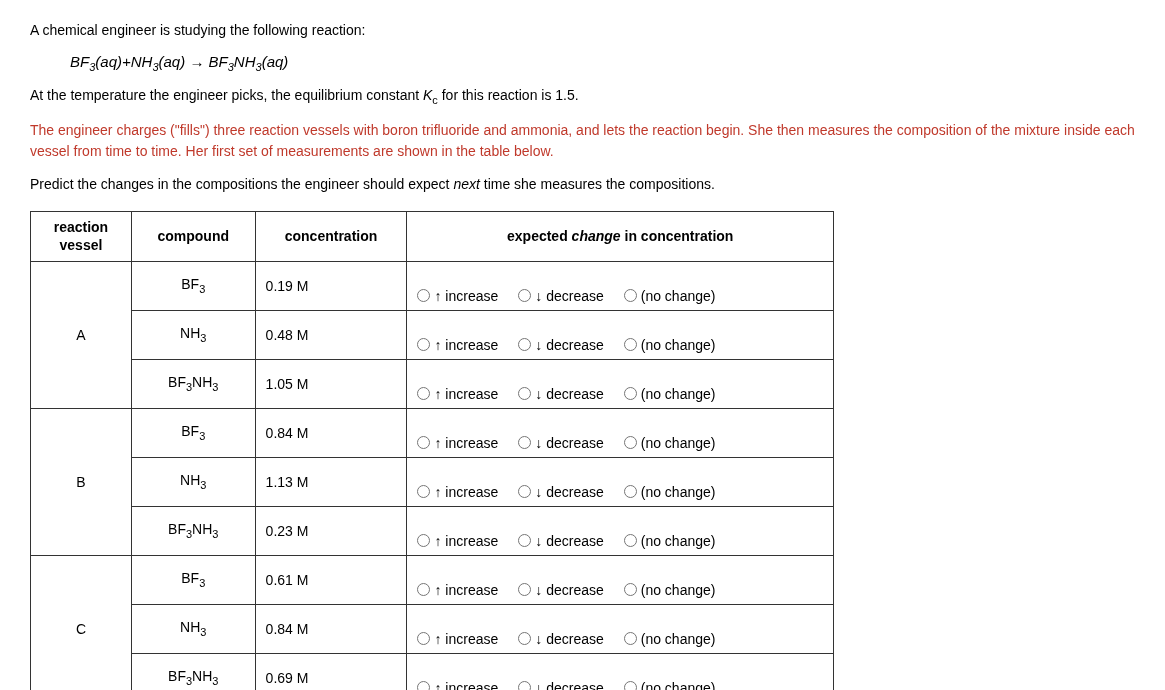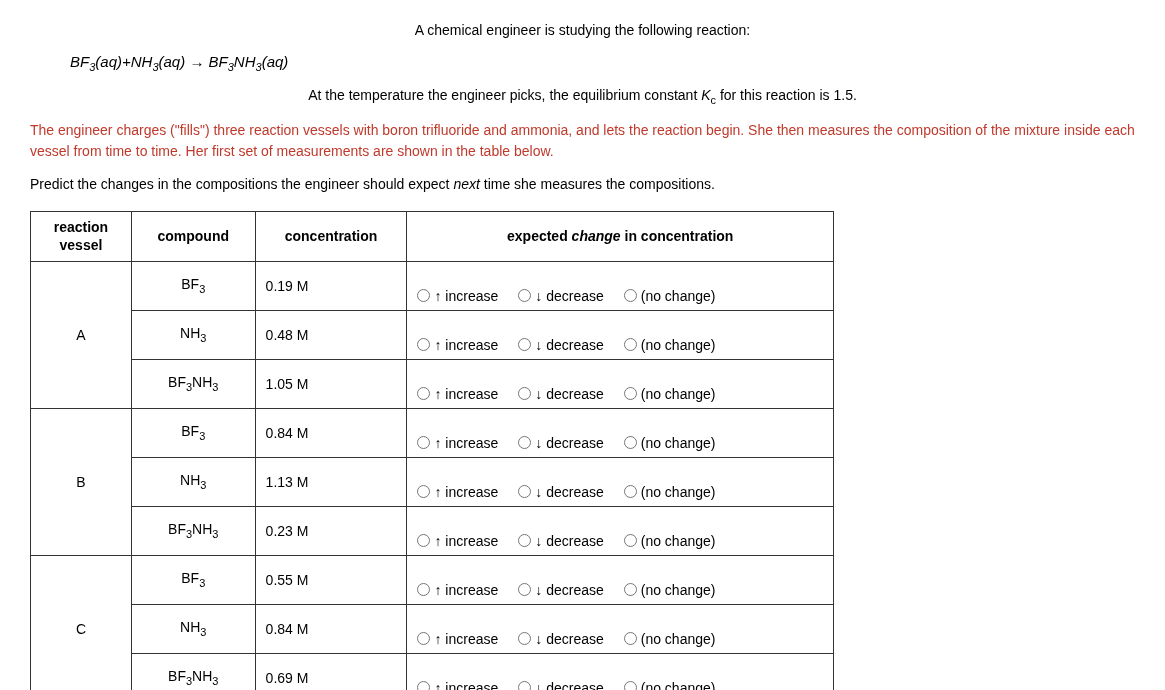--- a/index.html
+++ b/index.html
@@ -4,21 +4,21 @@
   <style>
     * { box-sizing: border-box; margin: 0; padding: 0; }
     body {
       font-family: Arial, sans-serif;
       font-size: 14px;
       background: #fff;
       color: #000;
       padding: 20px 30px;
       max-width: 1165px;
     }
-    .intro-text { margin-bottom: 12px; line-height: 1.5; text-align: center; }
+    .intro-text { margin-bottom: 12px; line-height: 1.5; }
     .reaction-equation {
       margin: 8px 0 12px 40px;
       font-size: 15px;
       font-style: italic;
     }
     .arrow { font-style: normal; }
     .highlight-text {
       color: #c0392b;
       line-height: 1.5;
       margin-bottom: 12px;
@@ -242,21 +242,21 @@
             <input type="radio" name="r_b_bf3nh3" value="nochange" style="">
             <span>(no change)</span>
           </label>
         </div>
       </td>
     </tr>
 
     <tr>
       <td rowspan="3" class="vessel-label">C</td>
       <td class="compound-cell">BF<sub>3</sub></td>
-      <td class="conc-cell">0.55 M</td>
+      <td class="conc-cell">0.61 M</td>
       <td>
         <div class="radio-options">
           <label class="radio-option">
             <input type="radio" name="r_c_bf3" value="increase" style="">
             <span>↑ increase</span>
           </label>
           <label class="radio-option">
             <input type="radio" name="r_c_bf3" value="decrease" style="">
             <span>↓ decrease</span>
           </label>

